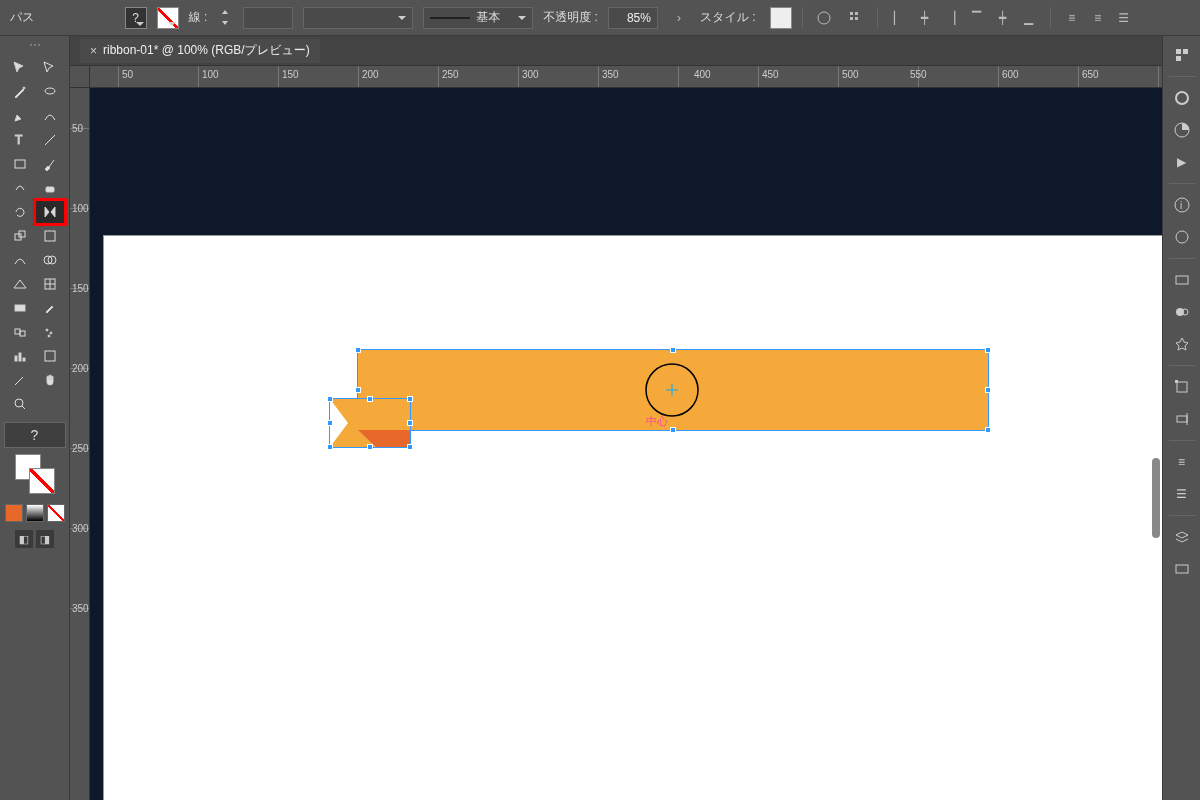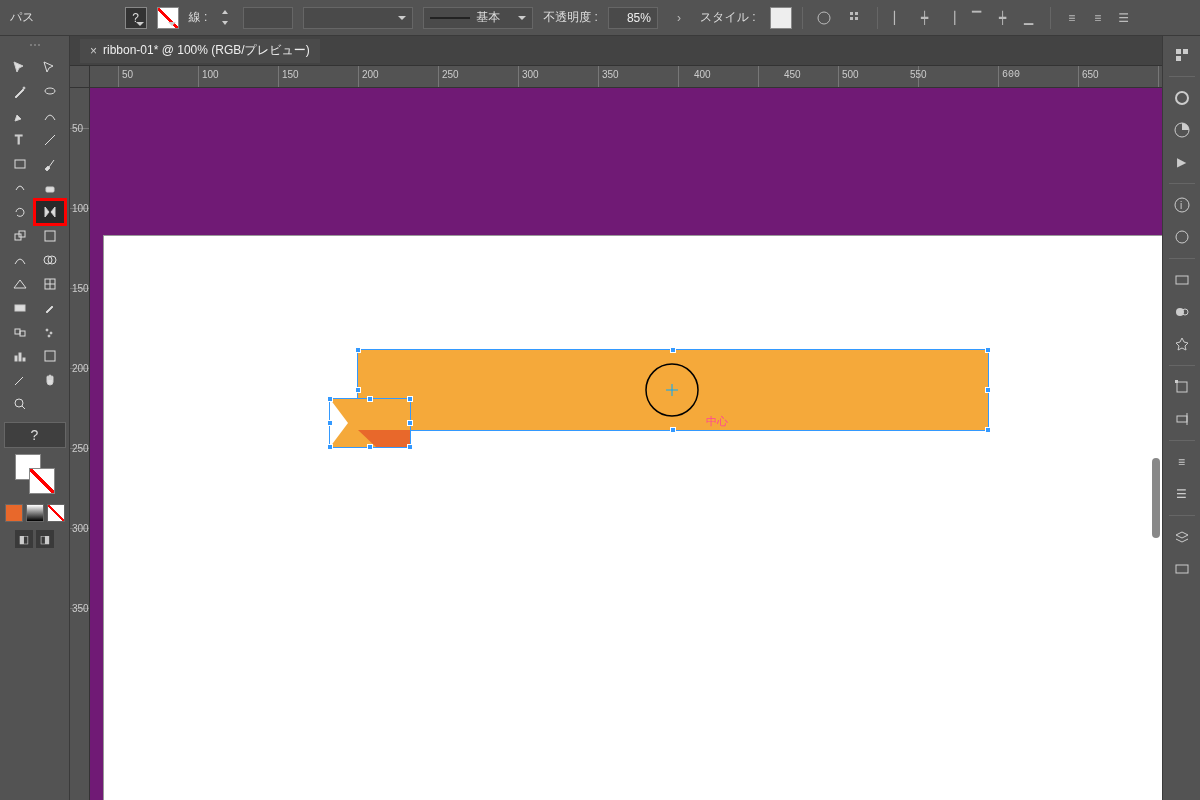--- a/index.html
+++ b/index.html
@@ -56,21 +56,21 @@
   .tabbar { height:30px; background:#434343; display:flex; align-items:center; padding-left:10px; border-bottom:1px solid #333; }
   .tab { display:flex; align-items:center; gap:6px; height:24px; padding:0 10px; background:#4a4a4a; font-size:12px; color:#eee; }
   .tab .closex { font-size:12px; color:#ccc; }
   .ruler-h { position:absolute; left:20px; top:30px; right:0; height:22px; background:#535353; border-bottom:1px solid #333; overflow:hidden; }
   .ruler-v { position:absolute; left:0; top:52px; bottom:0; width:20px; background:#535353; border-right:1px solid #333; overflow:hidden; }
   .ruler-corner { position:absolute; left:0; top:30px; width:20px; height:22px; background:#535353; border-right:1px solid #333; border-bottom:1px solid #333; }
   .ruler-h .tick { position:absolute; top:0; height:22px; width:1px; background:#777; }
   .ruler-h .ticklab { position:absolute; top:3px; font-size:10px; color:#ccc; transform:translateX(4px); }
   .ruler-v .tick { position:absolute; left:0; width:20px; height:1px; background:#777; }
   .ruler-v .ticklab { position:absolute; left:2px; font-size:10px; color:#ccc; transform:translateY(-5px); }
-  .canvas-zone { position:absolute; left:20px; top:52px; right:0; bottom:0; background:#701a75; overflow:hidden;text-align:right; }
+  .canvas-zone { position:absolute; left:20px; top:52px; right:0; bottom:0; background:#0f172a; overflow:hidden; }
   .artboard { position:absolute; background:#fff; box-shadow:0 0 0 1px #999; }
 
   
   .big-rect { position:absolute; background:#f5a93a; outline:1px solid #3399ff; }
   .small-ribbon { position:absolute; outline:1px solid #3399ff; }
   .handle { position:absolute; width:6px; height:6px; background:#3399ff; border:1px solid #fff; transform:translate(-50%,-50%); }
   .center-mark { position:absolute; transform:translate(-50%,-50%); }
   .center-mark svg { display:block; }
   .center-label { position:absolute; color:#ff4499; font-size:11px; transform:translate(4px,-6px); white-space:nowrap; }
 
@@ -342,27 +342,27 @@
           <div class="ticklab" style="left: 268px;">200</div>
           <div class="tick" style="left: 348px;"></div>
           <div class="ticklab" style="left: 348px;">250</div>
           <div class="tick" style="left: 428px;"></div>
           <div class="ticklab" style="left: 428px;">300</div>
           <div class="tick" style="left: 508px;"></div>
           <div class="ticklab" style="left: 508px;">350</div>
           <div class="tick" style="left: 588px;"></div>
           <div class="ticklab" style="left: 600px;">400</div>
           <div class="tick" style="left: 668px;"></div>
-          <div class="ticklab" style="left: 668px; margin-left: 22px;">450</div>
+          <div class="ticklab" style="left: 668px;">450</div>
           <div class="tick" style="left: 748px;"></div>
           <div class="ticklab" style="left: 748px;">500</div>
           <div class="tick" style="left: 828px;"></div>
           <div class="ticklab" style="left: 816px;">550</div>
           <div class="tick" style="left: 908px;"></div>
-          <div class="ticklab" style="left: 908px; font-family: Liberation Mono, monospace;">600</div>
+          <div class="ticklab" style="left: 908px;">600</div>
           <div class="tick" style="left: 988px;"></div>
           <div class="ticklab" style="left: 988px;">650</div>
           <div class="tick" style="left: 1068px;"></div>
         </div>
       <div class="ruler-v" id="ruler-v">
           <div class="tick" style="top: 40px;"></div>
           <div class="ticklab" style="top: 40px;">50</div>
           <div class="tick" style="top: 120px;"></div>
           <div class="ticklab" style="top: 120px;">100</div>
           <div class="tick" style="top: 200px;"></div>

